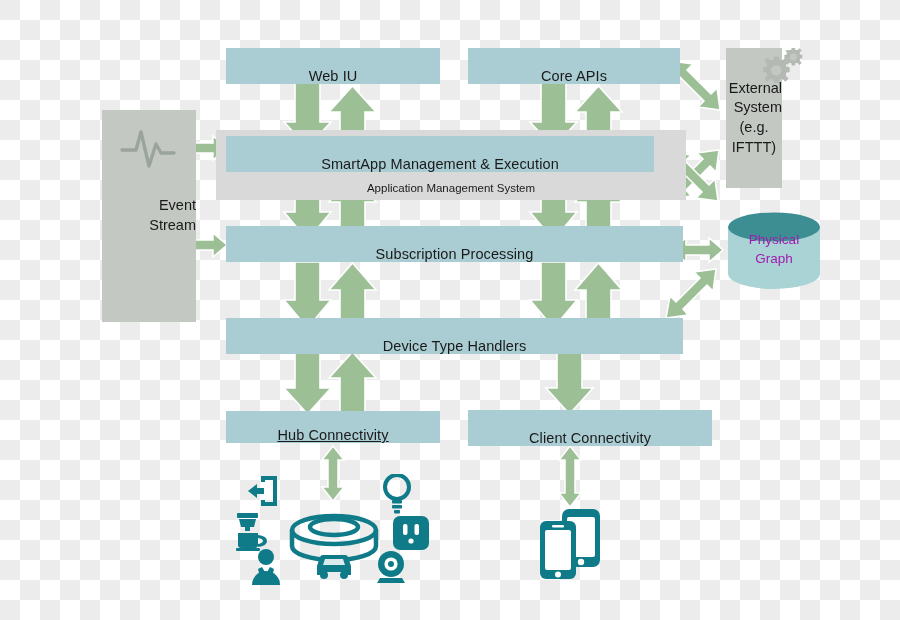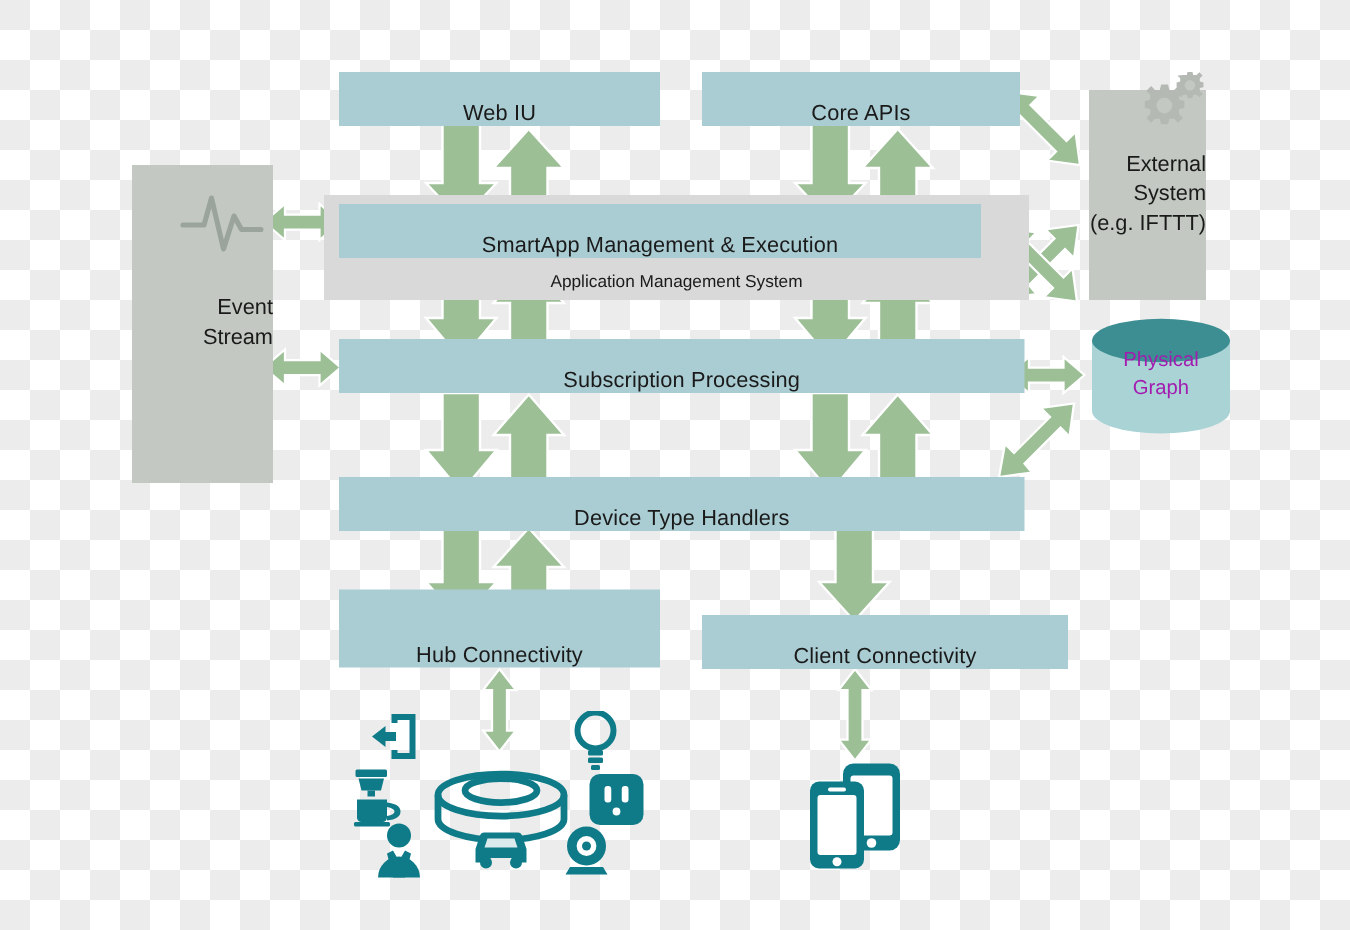--- a/index.html
+++ b/index.html
@@ -7,21 +7,21 @@
     width:900px;height:620px;
     font-family:"Liberation Sans", sans-serif;
     background:
       repeating-conic-gradient(#ffffff 0% 25%, #ececec 0% 50%) 0 0 / 40px 40px;
     overflow:hidden;
   }
   #stage{position:relative;width:900px;height:620px;}
   .node{position:absolute;box-sizing:border-box;display:flex;align-items:flex-end;justify-content:center;text-align:center;color:#1a1a1a;}
   .bar{background:#aacdd3;font-size:14.5px;letter-spacing:.1px;}
   .band{background:#d9d9d9;font-size:11.5px;align-items:flex-end;padding-bottom:6px;}
-  .sidebox{background:#c3c9c2;font-size:14.5px;flex-direction:column;line-height:1.35;}
+  .sidebox{background:#c3c9c2;font-size:14.5px;flex-direction:column;line-height:1.35;margin-left:14px;}
   .extbox{background:#c3c8c3;font-size:14.5px;flex-direction:column;line-height:1.35;}
   .cyl-label{position:absolute;left:0;right:0;top:48%;transform:translateY(-50%);
     text-align:center;font-size:13.5px;line-height:1.35;color:#a21caf;pointer-events:none;}
   svg.layer{position:absolute;left:0;top:0;width:900px;height:620px;pointer-events:none;}
   .ic{position:absolute;}
   .txtline{display:block;}
 </style>
 </head>
 <body>
 
@@ -136,37 +136,37 @@
   </div>
 
   <div class="node bar" style="left:226px;top:226px;width:457px;height:36px;">
     <span>Subscription Processing</span>
   </div>
 
   <div class="node bar" style="left:226px;top:318px;width:457px;height:36px;">
     <span>Device Type Handlers</span>
   </div>
 
-  <div class="node bar" style="left:226px;top:393px;width:214px;height:52px;">
+  <div class="node bar" style="left:226px;top:411px;width:214px;height:32px;text-decoration:underline;">
     <span>Hub Connectivity</span>
   </div>
 
   <div class="node bar" style="left:468px;top:410px;width:244px;height:36px;">
     <span>Client Connectivity</span>
   </div>
 
   <div class="node sidebox" style="left:88px;top:110px;width:94px;height:212px;">
     <span class="txtline">Event</span>
     <span class="txtline">Stream</span>
   </div>
   <svg class="ic" style="left:120px;top:122px;" width="70" height="48" viewBox="0 0 70 48">
     <path d="M2,28 L16,28 L21,10 L29,44 L36,22 L41,31 L54,31" fill="none" stroke="#9aa39c" stroke-width="3.4" stroke-linecap="round" stroke-linejoin="round"></path>
   </svg>
 
-  <div class="node extbox" style="left:726px;top:60px;width:78px;height:140px;">
+  <div class="node extbox" style="left:726px;top:48px;width:56px;height:140px;">
     <span class="txtline">External</span>
     <span class="txtline">System</span>
     <span class="txtline">(e.g. IFTTT)</span>
   </div>
   <svg class="ic" style="left:748px;top:48px;" width="58" height="46" viewBox="0 0 58 46">
     <g fill="#b4bab3">
       <path d="M22,12 l3.2,0 l.9,-3.6 l4.6,0 l.9,3.6 l3.2,0 l2.6,-2.6 l3.2,3.2 l-2.6,2.6 l0,3.2 l3.6,.9 l0,4.6 l-3.6,.9 l0,3.2 l2.6,2.6 l-3.2,3.2 l-2.6,-2.6 l-3.2,0 l-.9,3.6 l-4.6,0 l-.9,-3.6 l-3.2,0 l-2.6,2.6 l-3.2,-3.2 l2.6,-2.6 l0,-3.2 l-3.6,-.9 l0,-4.6 l3.6,-.9 l0,-3.2 l-2.6,-2.6 l3.2,-3.2 Z"></path>
       <circle cx="28.2" cy="22.4" r="5.2" fill="#c3c8c3"></circle>
       <path d="M41,2 l2.2,0 l.6,-2.4 l3.1,0 l.6,2.4 l2.2,0 l1.8,-1.8 l2.2,2.2 l-1.8,1.8 l0,2.2 l2.4,.6 l0,3.1 l-2.4,.6 l0,2.2 l1.8,1.8 l-2.2,2.2 l-1.8,-1.8 l-2.2,0 l-.6,2.4 l-3.1,0 l-.6,-2.4 l-2.2,0 l-1.8,1.8 l-2.2,-2.2 l1.8,-1.8 l0,-2.2 l-2.4,-.6 l0,-3.1 l2.4,-.6 l0,-2.2 l-1.8,-1.8 Z"></path>
       <circle cx="45.3" cy="8.9" r="3.5" fill="#c3c8c3"></circle>

